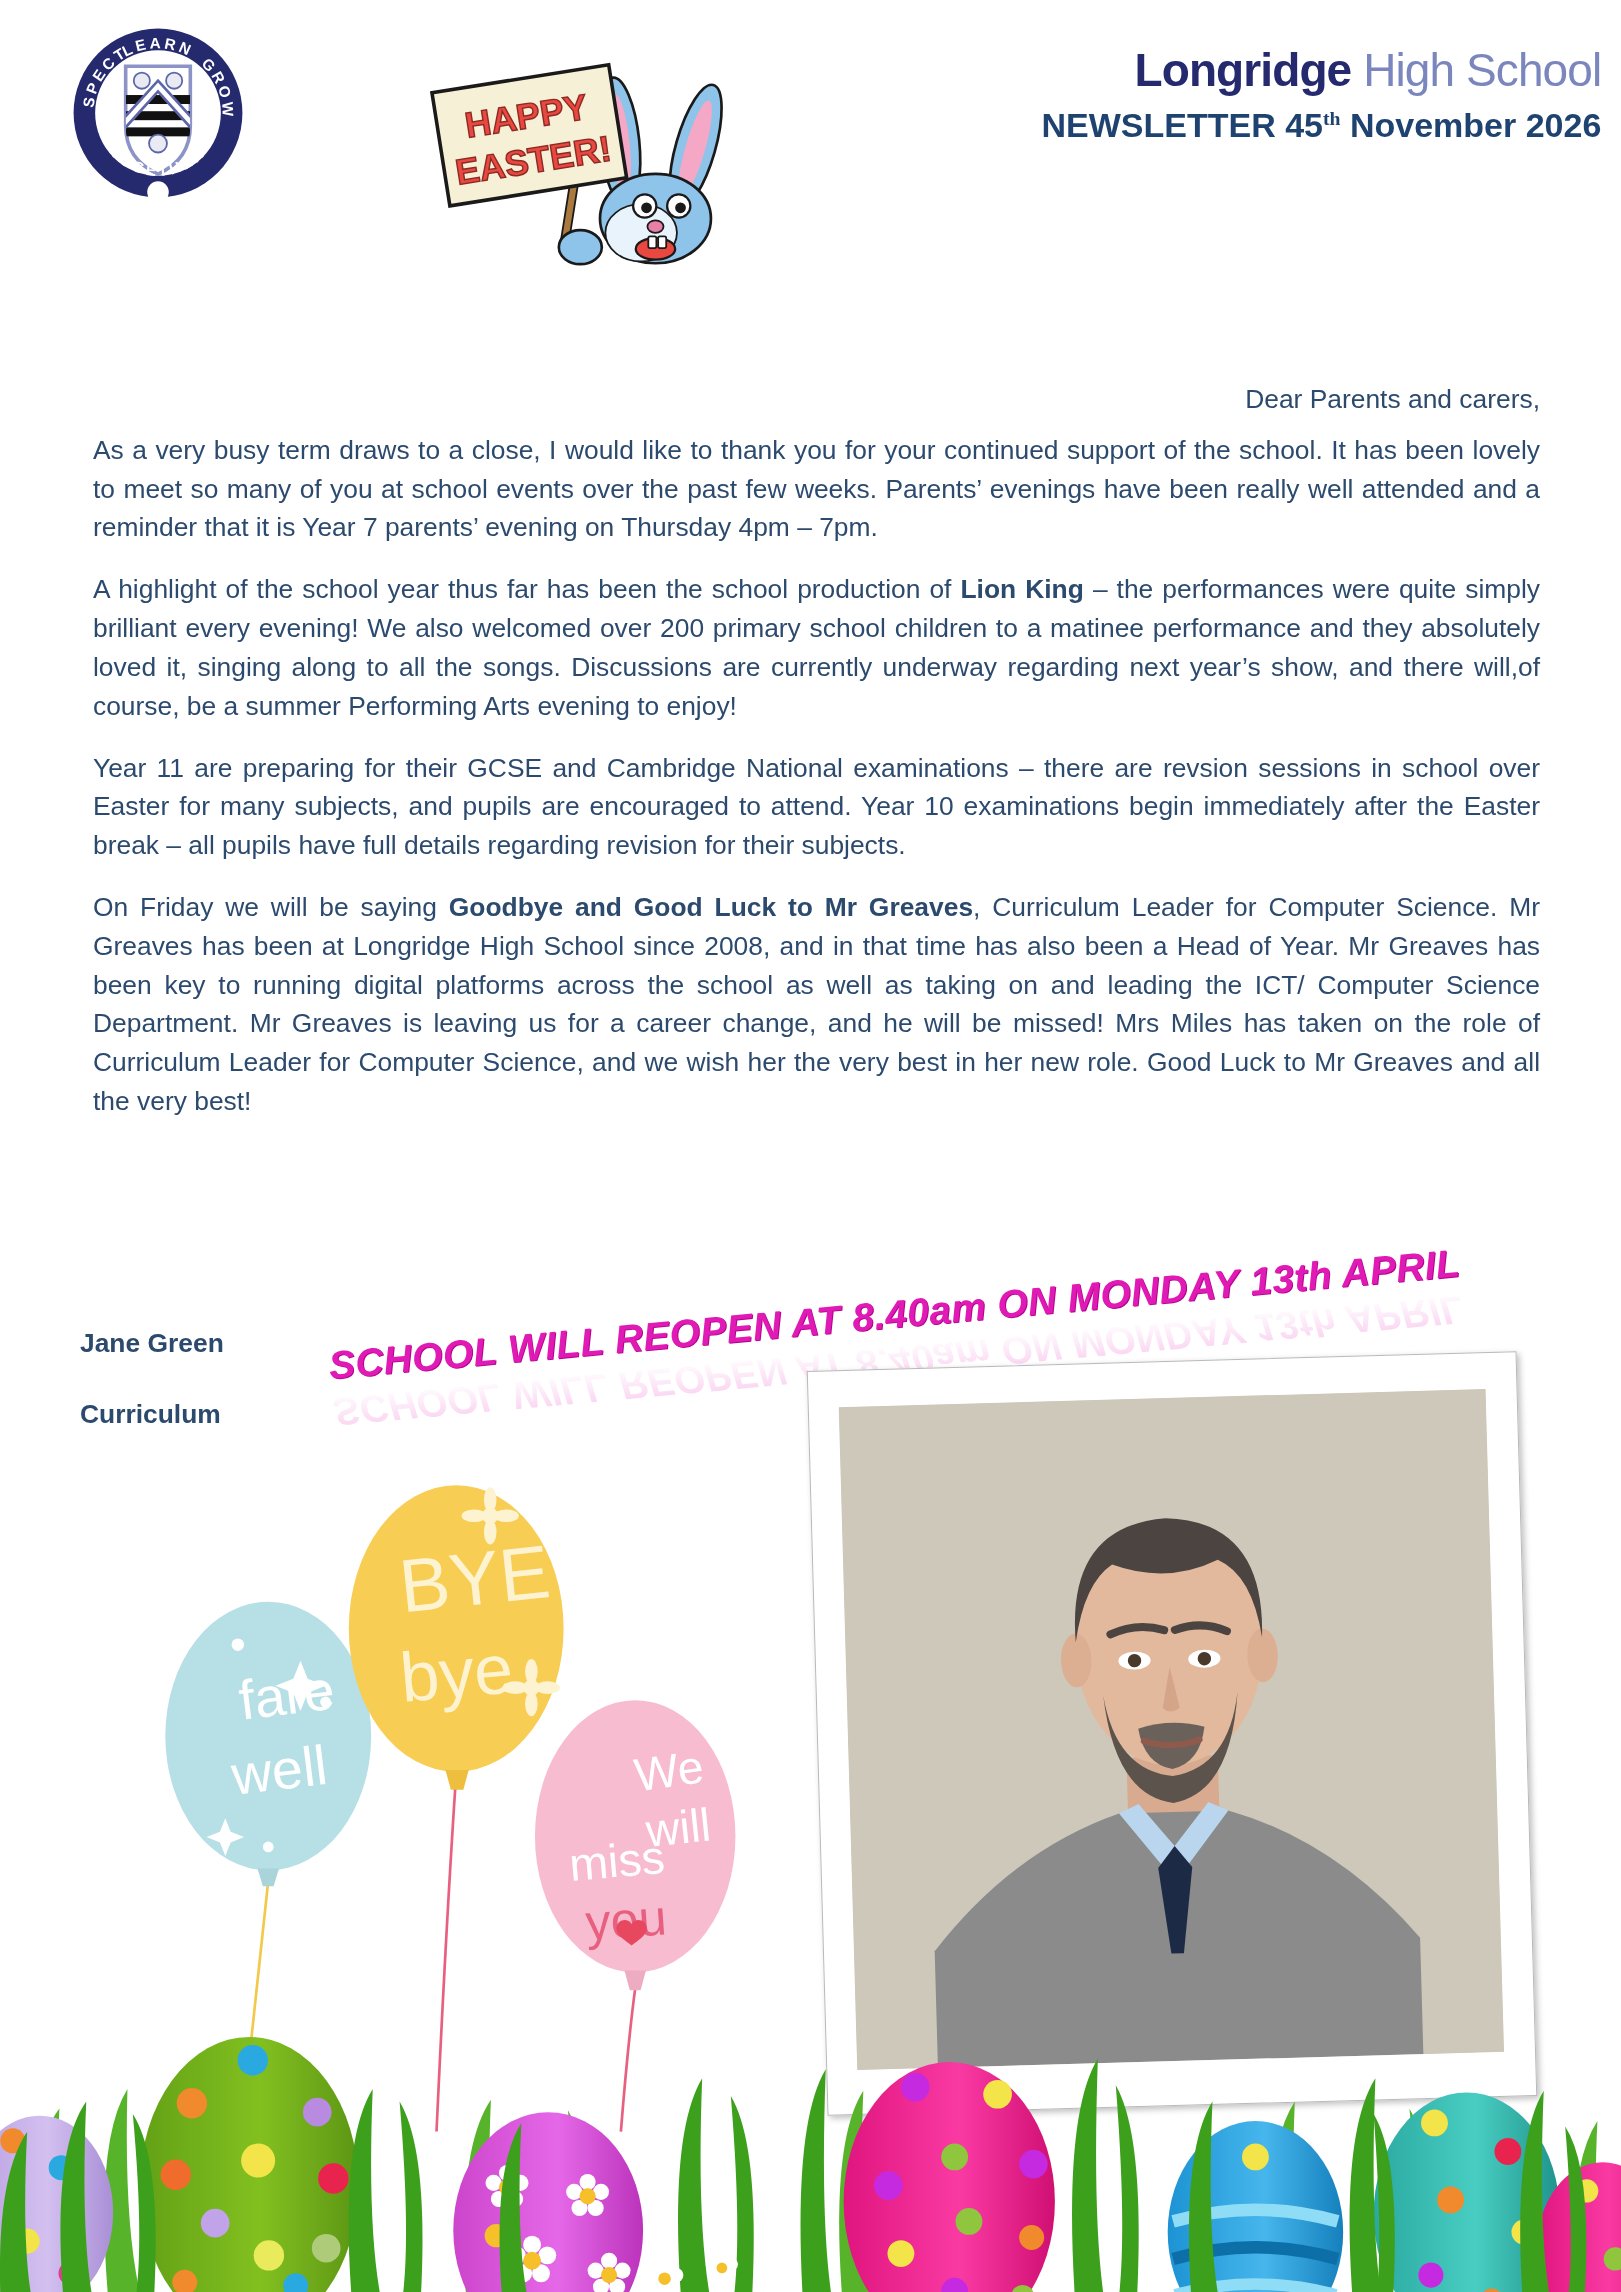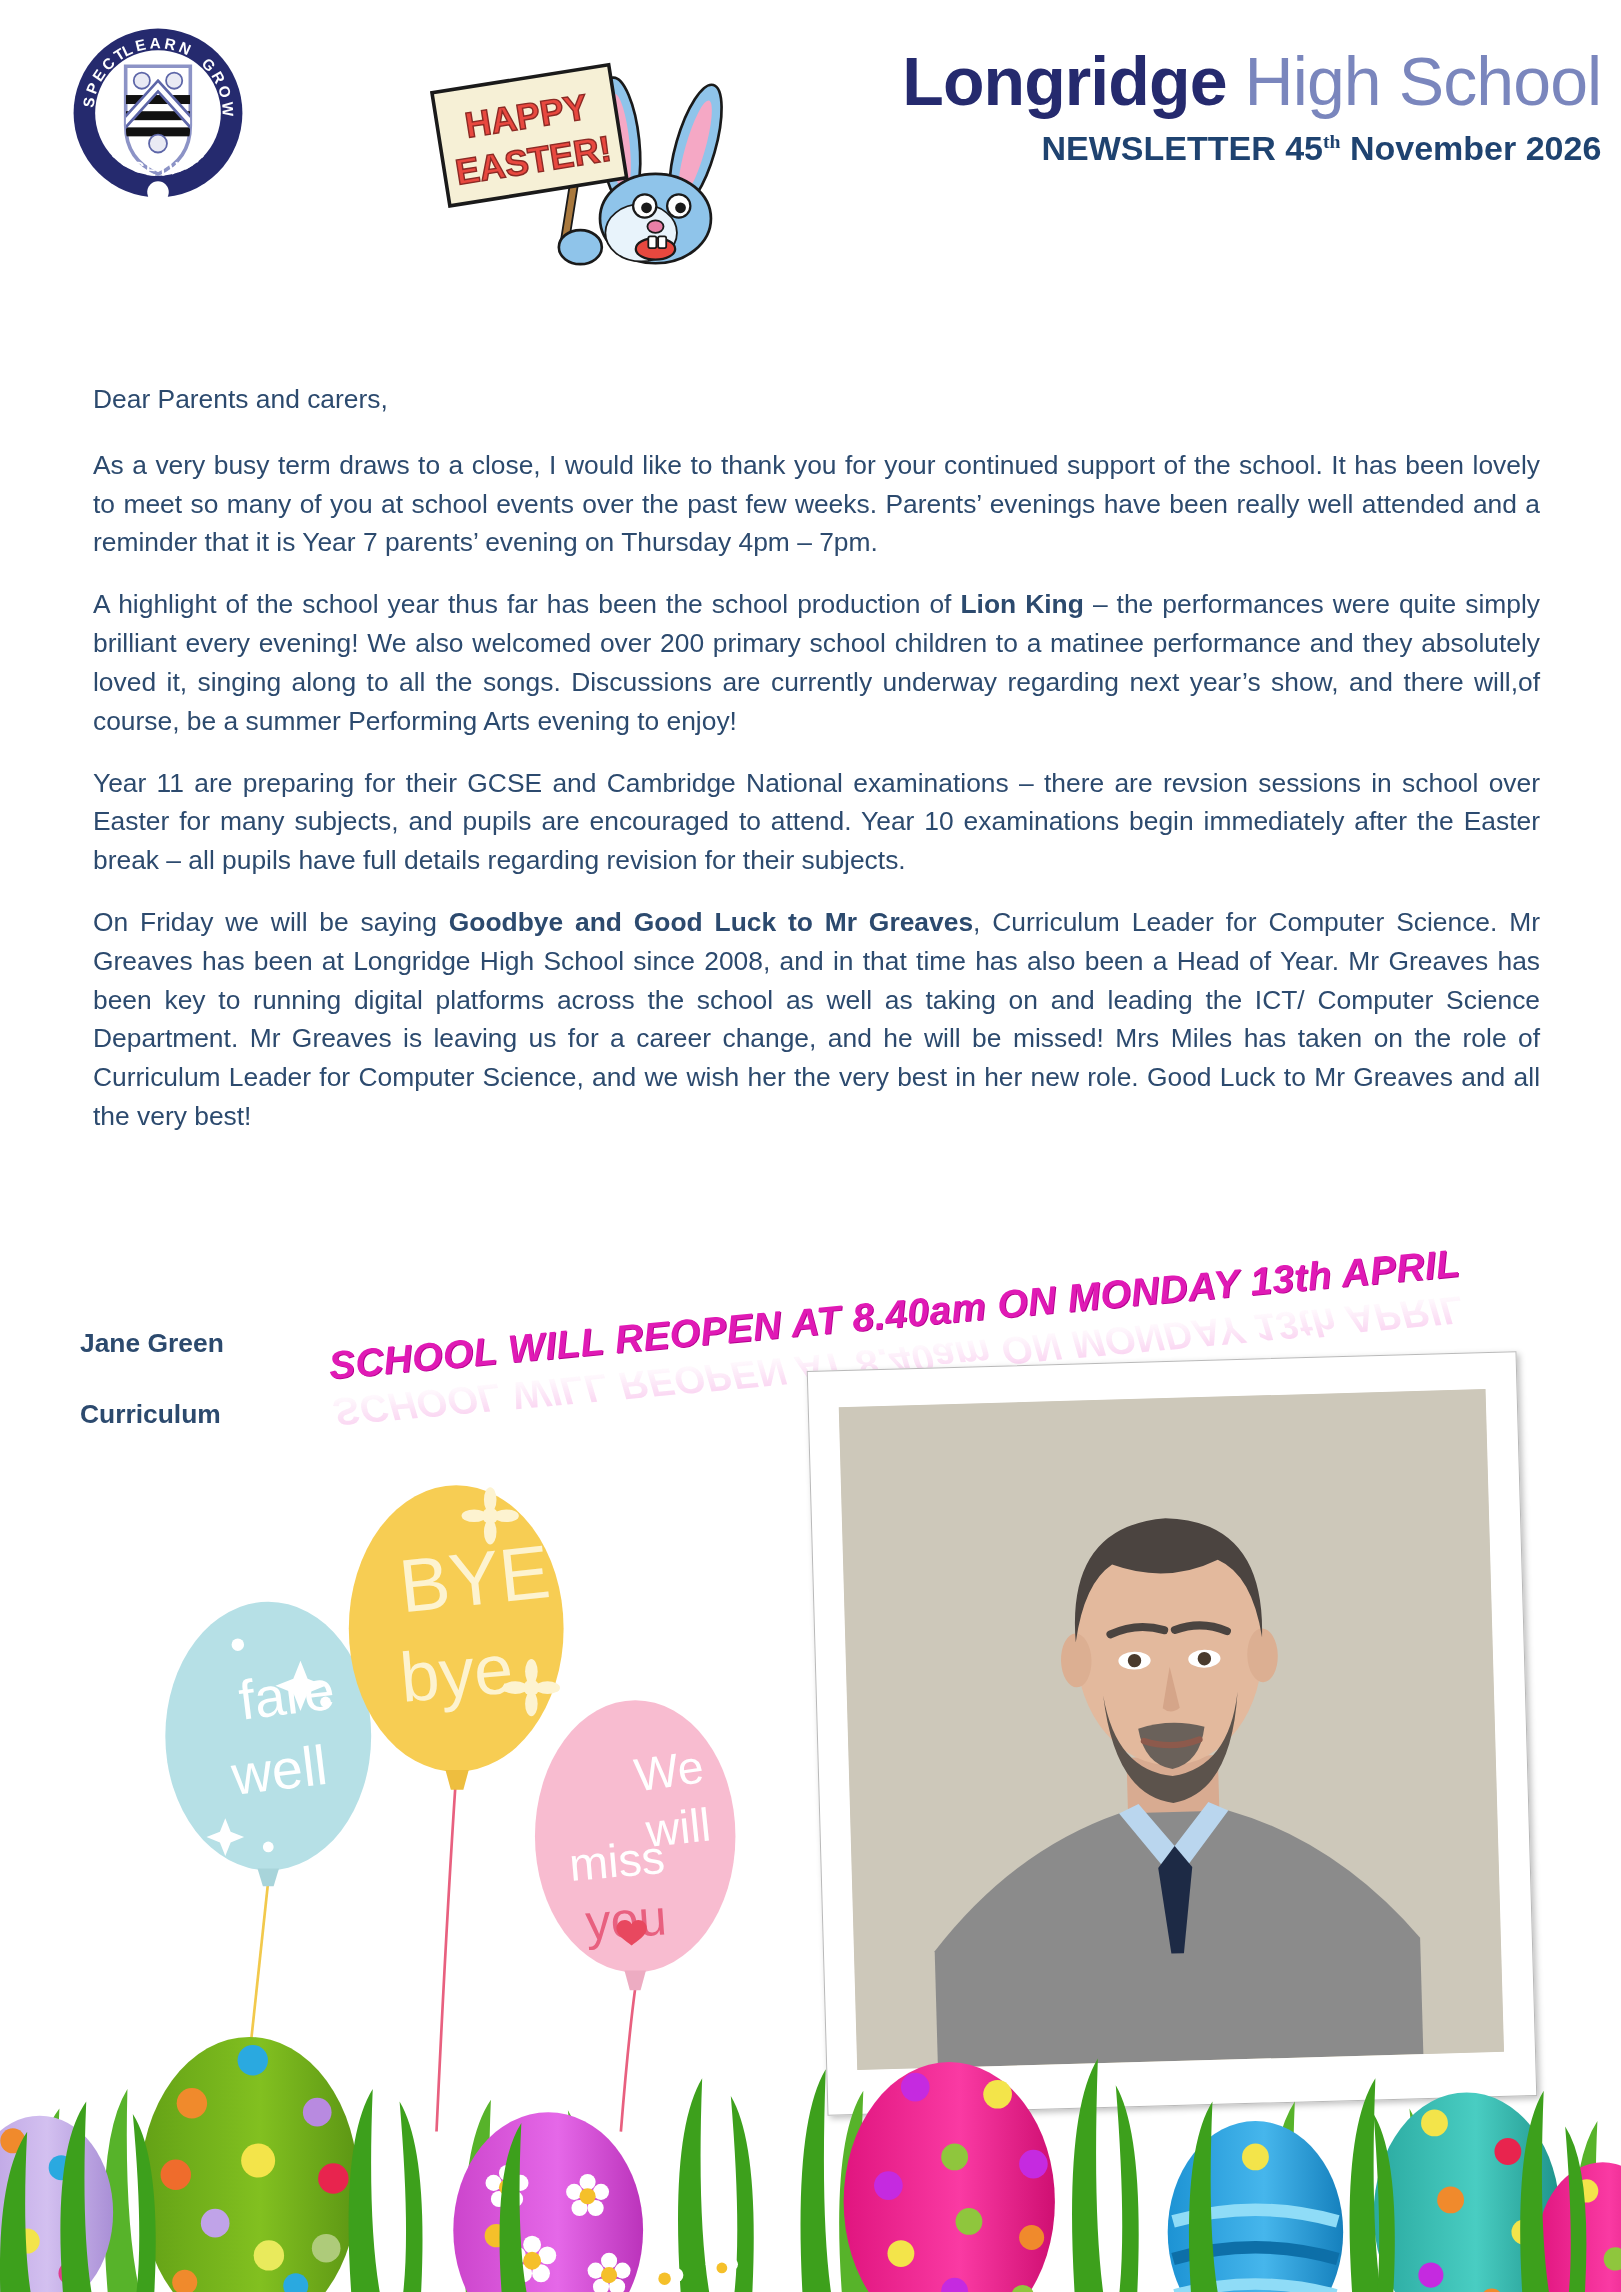--- a/index.html
+++ b/index.html
@@ -39,21 +39,21 @@
   }
   .bunny svg { display:block; width:340px; height:224px; }
 
   .title-block {
     position: absolute;
     right: 19.7px; top: 47px;
     text-align: right;
     width: 896px;
   }
   .school-title {
-    font-size: 68px;
+    font-size: 46px;
     line-height: 1.02;
     letter-spacing: -0.9px;
     white-space: nowrap;
   }
   .school-title .part1 {
     font-weight: bold;
     color: #252a6e;
   }
   .school-title .part2 {
     font-weight: normal;
@@ -80,22 +80,22 @@
     width: 1447px;
     color: #2c4a6e;
     font-size: 26.4px;
     line-height: 1.47;
   }
   .letter p {
     margin: 0 0 23px 0;
     text-align: justify;
   }
   .letter p.salutation {
-    text-align: left;
-    margin-bottom: 27px;
+    text-align: right;
+    margin-bottom: 12px;
   }
   .letter b { font-weight: bold; }
 
   
   .signature {
     position: absolute;
     left: 80px;
     top: 1324px;
     color: #2c4a6e;
     font-size: 26.4px;

